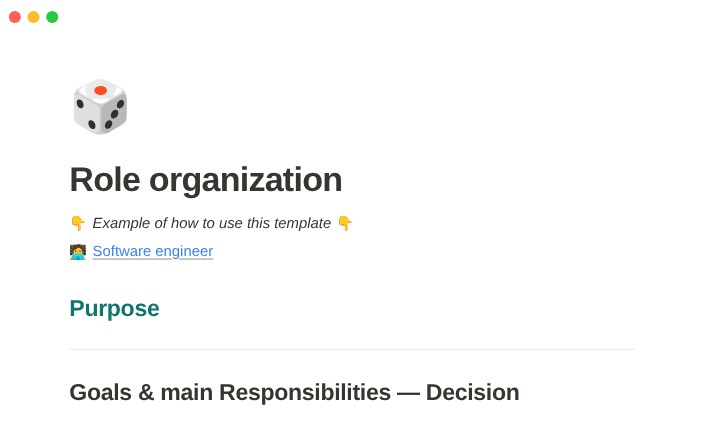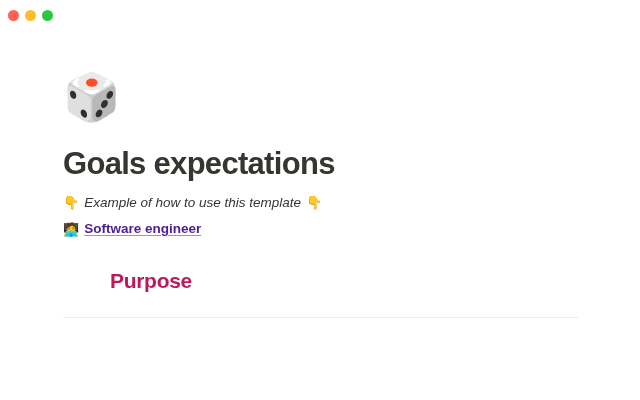--- a/index.html
+++ b/index.html
@@ -71,35 +71,33 @@
     line-height:1.5;
     display:flex;
     align-items:center;
     gap:5px;
   }
   .sub-line .emo { font-size:13px; line-height:1; }
   .sub-line .txt-plain { color:#37352f;font-style:italic; }
 
   .role-line { margin-top:6px; }
   .role-link {
-    color:#4c1d95;
+    color:#3b82f6;
     text-decoration:underline;
     text-underline-offset:2px;
     text-decoration-color:#9b9a97;
     cursor:pointer;
-    font-weight:bold;
   }
 
   .section-heading {
     margin-top:30px;
     font-size:21px;
     font-weight:bold;
     letter-spacing:-0.3px;
-    color:#be185d;
-    margin-left:47px;
+    color:#0f766e;
   }
 
   .hint-text {
     margin-top:11px;
     font-size:13.5px;
     font-style:italic;
     color:#9b9a97;
     line-height:1.5;
   }
 
@@ -128,33 +126,34 @@
       <span class="light close"></span>
       <span class="light min"></span>
       <span class="light max"></span>
     </div>
   </div>
 
   <div class="doc">
 
     <div class="page-icon">🎲</div>
 
-    <div class="page-title">Goals expectations</div>
+    <div class="page-title">Role organization</div>
 
     <div class="sub-line">
       <span class="emo">👇</span>
       <span class="txt-plain">Example of how to use this template</span>
       <span class="emo">👇</span>
     </div>
 
     <div class="sub-line role-line">
       <span class="emo">🧑‍💻</span>
       <span class="role-link">Software engineer</span>
     </div>
 
     <div class="section-heading">Purpose</div>
 
 
     <div class="divider"></div>
 
+    <div class="clipped-heading">Goals &amp; main Responsibilities — Decision</div>
 
   </div>
 </div>
 
 </body></html>

